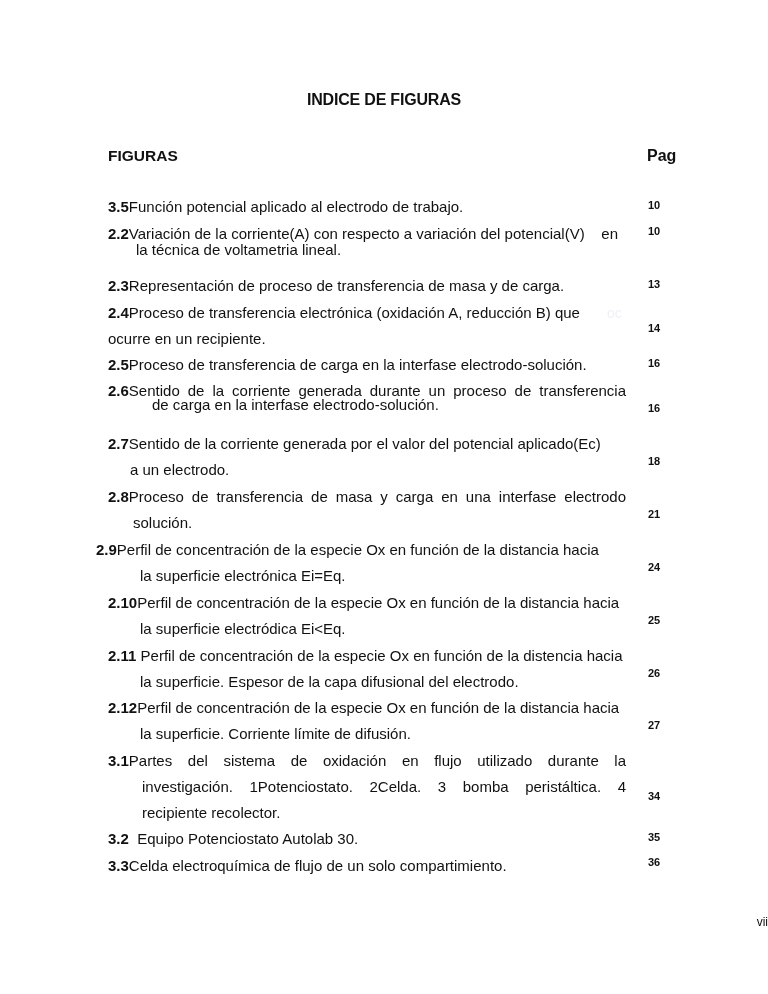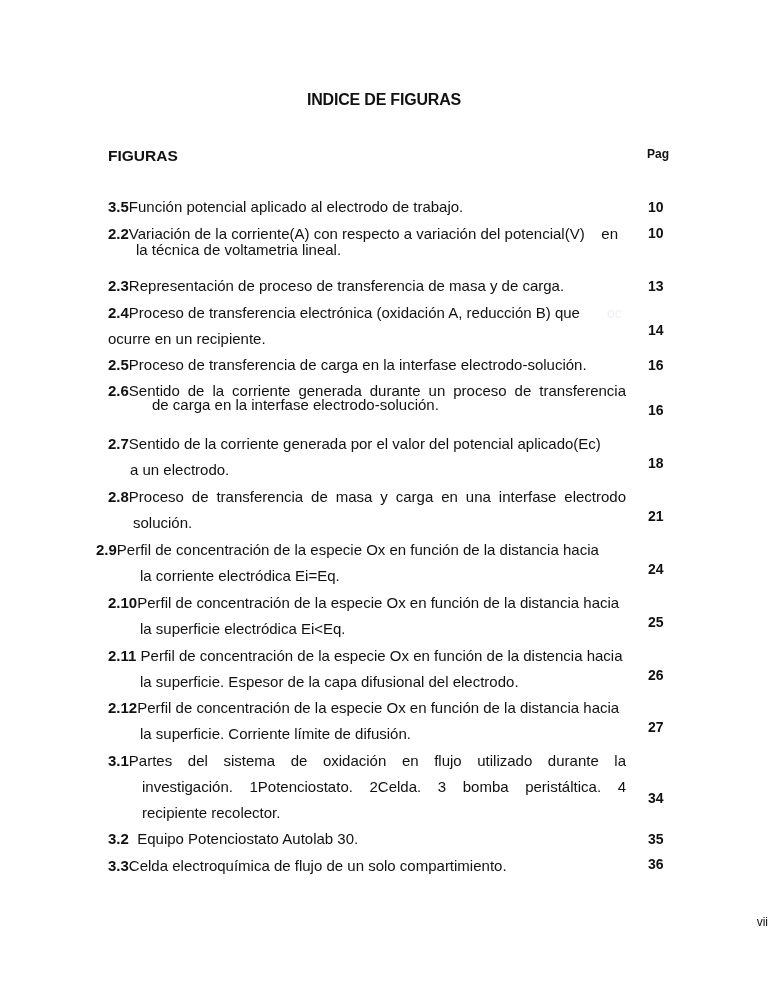--- a/index.html
+++ b/index.html
@@ -7,27 +7,27 @@
     width: 768px; height: 994px; position: relative; overflow: hidden;
     font-family: "Liberation Sans", sans-serif; color: #111111;
   }
   .page-title {
     position: absolute; top: 91px; left: 0; width: 100%;
     text-align: center; font-weight: bold; font-size: 16px; letter-spacing: -0.2px;
     padding-left: 0;
   }
   .page-title span { display: inline-block; margin-left: 0; }
   .hdr-left { position: absolute; top: 147px; left: 108px; font-weight: bold; font-size: 15.5px; }
-  .hdr-right { position: absolute; top: 147px; left: 647px; font-weight: bold; font-size: 12px; }
+  .hdr-right { position: absolute; top: 147px; left: 647px; font-weight: bold; font-size: 16px; }
   .line {
     position: absolute; font-size: 15px; white-space: nowrap; line-height: 18px;
   }
   .num { font-weight: bold; }
   .just { text-align: justify; text-align-last: justify; white-space: normal; }
-  .pg { position: absolute; left: 648px; font-weight: bold; font-size: 14px; }
+  .pg { position: absolute; left: 648px; font-weight: bold; font-size: 11px; }
   .ghost { position: absolute; left: 607px; top: 305px; font-size: 14px; color: #eef0f4; }
   .footer { position: absolute; top: 915px; left: 0; width: 100%; text-align: right; font-size: 12px; }
 </style>
 </head>
 <body>
 
 <div class="page-title"><span style="margin-left:0">INDICE DE FIGURAS</span></div>
 <div class="hdr-left">FIGURAS</div>
 <div class="hdr-right">Pag</div>
 
@@ -55,21 +55,21 @@
 
 <div class="line" style="top:435px;left:108px;"><span class="num">2.7</span><span>Sentido de la corriente generada por el valor del potencial aplicado(Ec)</span></div>
 <div class="line" style="top:461px;left:130px;">a un electrodo.</div>
 <div class="pg" style="top:455px;">18</div>
 
 <div class="line just" style="top:488px;left:108px;width:518px;"><span class="num">2.8</span><span>Proceso de transferencia de masa y carga en una interfase electrodo</span></div>
 <div class="line" style="top:514px;left:133px;">solución.</div>
 <div class="pg" style="top:508px;">21</div>
 
 <div class="line" style="top:541px;left:96px;"><span class="num">2.9</span><span>Perfil de concentración de la especie Ox en función de la distancia hacia</span></div>
-<div class="line" style="top:567px;left:140px;">la corriente electródica Ei=Eq.</div>
+<div class="line" style="top:567px;left:140px;">la superficie electrónica Ei=Eq.</div>
 <div class="pg" style="top:561px;">24</div>
 
 <div class="line" style="top:594px;left:108px;"><span class="num">2.10</span><span>Perfil de concentración de la especie Ox en función de la distancia hacia</span></div>
 <div class="line" style="top:620px;left:140px;">la superficie electródica Ei&lt;Eq.</div>
 <div class="pg" style="top:614px;">25</div>
 
 <div class="line" style="top:647px;left:108px;"><span class="num">2.11</span><span style="white-space:pre"> Perfil de concentración de la especie Ox en función de la distencia hacia</span></div>
 <div class="line" style="top:673px;left:140px;">la superficie. Espesor de la capa difusional del electrodo.</div>
 <div class="pg" style="top:667px;">26</div>
 

